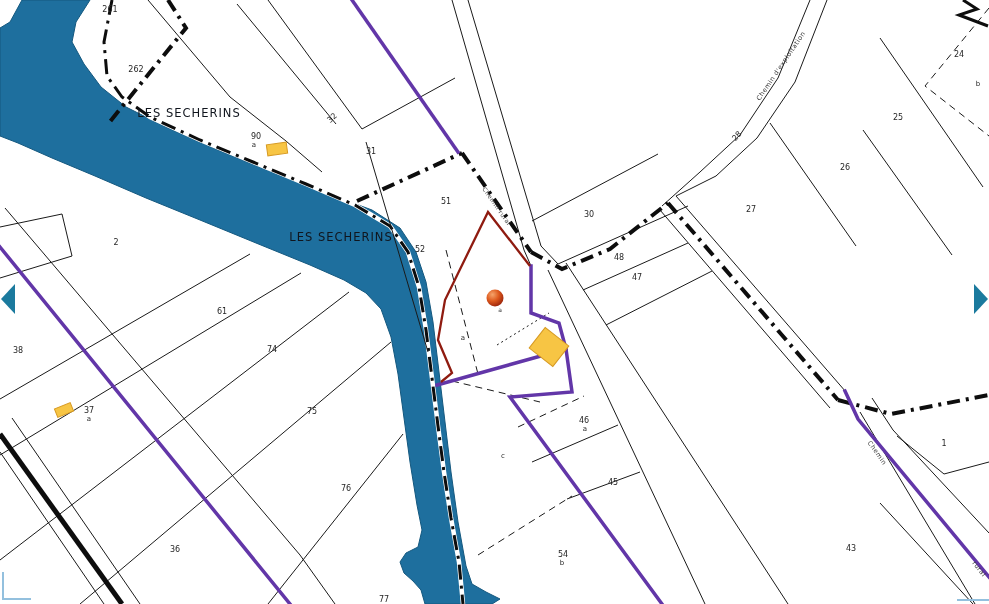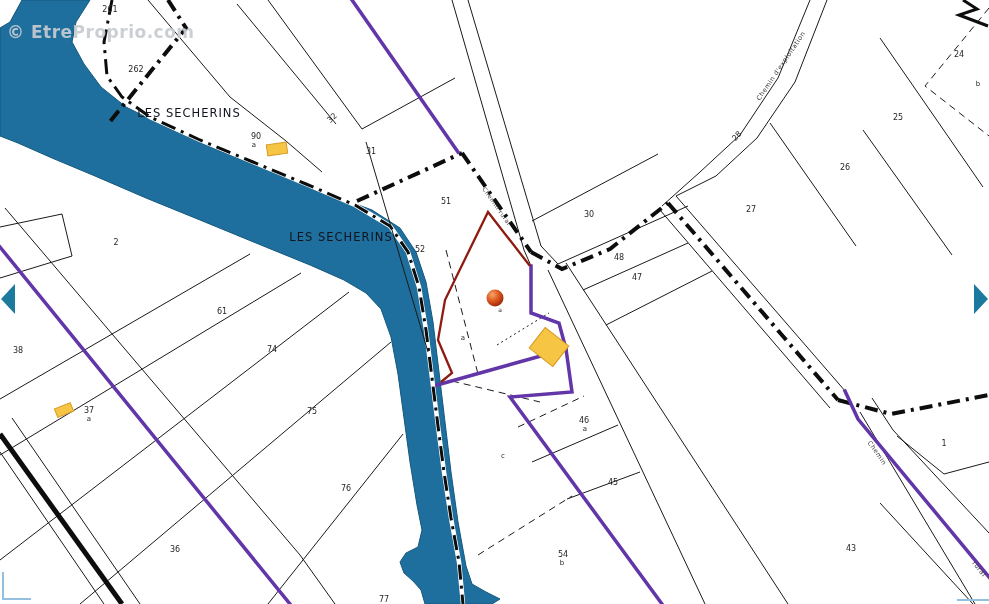--- a/index.html
+++ b/index.html
@@ -134,14 +134,13 @@
       <text x="500" y="309" text-anchor="middle" dominant-baseline="central" fill="#262626" font-size="6" font-family="&quot;DejaVu Sans&quot;,sans-serif">a</text>
       <text x="332" y="118" text-anchor="middle" dominant-baseline="central" fill="#262626" font-size="8" font-family="&quot;DejaVu Sans&quot;,sans-serif" transform="rotate(-42 332 118)">32</text>
       <text x="737" y="136" text-anchor="middle" dominant-baseline="central" fill="#262626" font-size="8" font-family="&quot;DejaVu Sans&quot;,sans-serif" transform="rotate(-48 737 136)">28</text>
       <text x="781" y="66" text-anchor="middle" dominant-baseline="central" fill="#3A3A3A" font-size="6.5" font-family="&quot;DejaVu Sans&quot;,sans-serif" transform="rotate(-56 781 66)" letter-spacing="0.5">Chemin d'exploitation</text>
       <text x="497" y="206" text-anchor="middle" dominant-baseline="central" fill="#3A3A3A" font-size="6" font-family="&quot;DejaVu Sans&quot;,sans-serif" transform="rotate(55 497 206)" letter-spacing="0.5">Chemin rural</text>
       <text x="877" y="453" text-anchor="middle" dominant-baseline="central" fill="#3A3A3A" font-size="6.5" font-family="&quot;DejaVu Sans&quot;,sans-serif" transform="rotate(55 877 453)" letter-spacing="0.5">Chemin</text>
       <text x="979" y="569" text-anchor="middle" dominant-baseline="central" fill="#3A3A3A" font-size="6.5" font-family="&quot;DejaVu Sans&quot;,sans-serif" transform="rotate(52 979 569)" letter-spacing="0.5">rural</text>
       <text x="189" y="113" text-anchor="middle" dominant-baseline="central" fill="#10151D" font-size="11.5" font-family="&quot;DejaVu Sans&quot;,sans-serif" letter-spacing="1">LES SECHERINS</text>
       <text x="341" y="237" text-anchor="middle" dominant-baseline="central" fill="#10151D" font-size="11.5" font-family="&quot;DejaVu Sans&quot;,sans-serif" letter-spacing="1">LES SECHERINS</text>
     </svg>
-  <div class="watermark">© EtreProprio.com</div>
 </div>
 
 </body></html>

